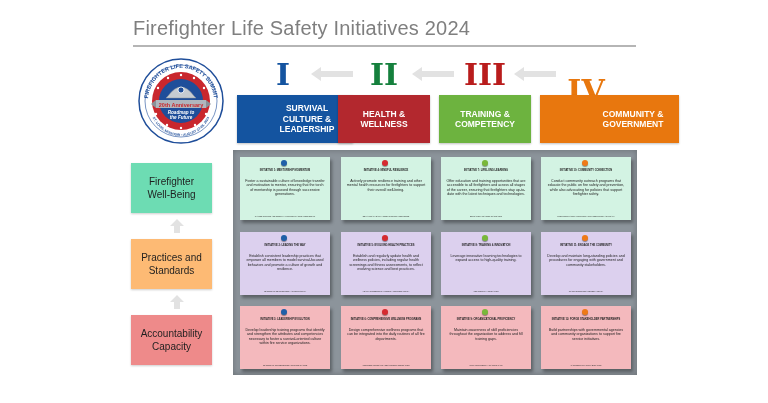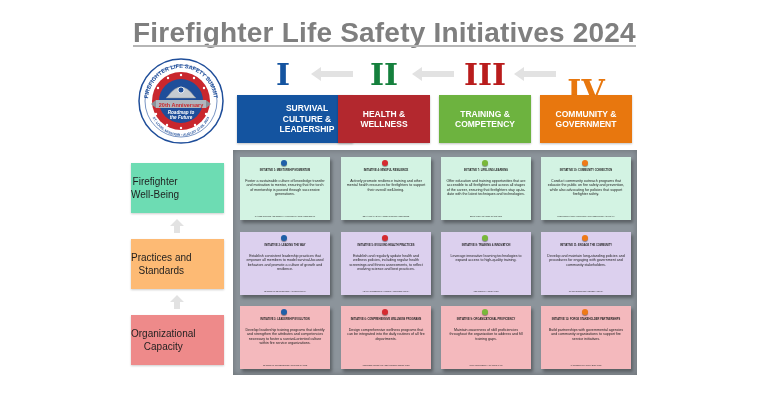--- a/index.html
+++ b/index.html
@@ -1,24 +1,24 @@
 <!DOCTYPE html>
 <html><head>
 <meta charset="utf-8">
 <style>
   html,body{margin:0;padding:0;background:#ffffff;}
   body{width:768px;height:403px;position:relative;overflow:hidden;font-family:"Liberation Sans",sans-serif;}
-  .title{position:absolute;left:133px;top:17px;font-size:28px;font-weight:bold;color:#7f7f7f;letter-spacing:0.2px;white-space:nowrap;}
+  .title{position:absolute;left:133px;top:17px;font-size:20px;font-weight:normal;color:#7f7f7f;letter-spacing:0.2px;white-space:nowrap;}
   .title-rule{position:absolute;left:133px;top:45px;width:503px;height:2px;background:#b5b5b5;}
   .logo{position:absolute;left:138px;top:58px;width:86px;height:86px;}
   .numeral{position:absolute;top:58px;font-family:"DejaVu Serif",serif;font-weight:bold;font-size:30px;text-align:center;width:92px;line-height:34px;}
   .arrow{position:absolute;top:66px;width:42px;height:16px;}
   .pillar{position:absolute;top:95px;width:92px;height:48px;color:#fff;font-weight:bold;font-size:8.5px;line-height:10.5px;text-align:center;display:flex;align-items:center;justify-content:center;box-shadow:0 1px 2px rgba(0,0,0,0.25);}
   .pillar span{display:block;padding:0 6px;white-space:pre-line;}
-  .level{position:absolute;left:131px;width:93px;height:50px;display:flex;align-items:center;text-align:center;font-size:10px;line-height:13px;color:#1f1f1f;box-shadow:0 1px 2px rgba(0,0,0,0.2);}
+  .level{position:absolute;left:131px;width:81px;height:50px;display:flex;align-items:center;justify-content:center;text-align:center;font-size:10px;line-height:13px;color:#1f1f1f;box-shadow:0 1px 2px rgba(0,0,0,0.2);}
   .level span{white-space:pre-line;}
   .up{position:absolute;left:170px;width:14px;height:14px;}
   .panel{position:absolute;left:233px;top:150px;width:404px;height:225px;background:#8c949b;box-shadow:inset 0 0 6px rgba(0,0,0,0.25);}
   .note{position:absolute;width:90px;height:63px;box-shadow:2px 3px 3px rgba(0,0,0,0.35);overflow:hidden;}
   .note .pin{position:absolute;left:41px;top:3px;width:6px;height:6px;border-radius:50%;box-shadow:0 1px 1px rgba(0,0,0,0.4);}
   .note .head{position:absolute;left:4px;right:4px;top:12px;font-size:2.6px;font-weight:bold;text-align:center;line-height:3.2px;color:#222;text-transform:uppercase;}
   .note .body{position:absolute;left:5px;right:5px;top:22px;font-size:3.6px;line-height:4.4px;text-align:center;color:#222;}
   .note .foot{position:absolute;left:6px;right:6px;bottom:3px;font-size:1.8px;text-align:center;color:#333;text-transform:uppercase;border-top:0.3px solid transparent;}
   .row1{top:157px;}
   .row2{top:232px;}
@@ -93,41 +93,41 @@
 LEADERSHIP</span>
   </div>
 <div class="pillar" style="left:338px;background:#b3282e;">
     <span>HEALTH &amp;
 WELLNESS</span>
   </div>
 <div class="pillar" style="left:439px;background:#6db33f;">
     <span>TRAINING &amp;
 COMPETENCY</span>
   </div>
-<div class="pillar" style="left:540px;background:#e8770e;">
+<div class="pillar" style="left:540px;background:#e8770e;padding-left:47px;">
     <span>COMMUNITY &amp;
 GOVERNMENT</span>
   </div>
 
 <div class="level" style="top:163px;background:#6ddcb3;">
     <span>Firefighter
 Well-Being</span>
   </div>
 <svg class="up" style="top:219px;" viewBox="0 0 14 14">
     <polygon points="7,0 14,7 10,7 10,14 4,14 4,7 0,7" fill="#e2e2e2"></polygon>
   </svg>
 <div class="level" style="top:239px;background:#fdba74;">
     <span>Practices and
 Standards</span>
   </div>
 <svg class="up" style="top:295px;" viewBox="0 0 14 14">
     <polygon points="7,0 14,7 10,7 10,14 4,14 4,7 0,7" fill="#e2e2e2"></polygon>
   </svg>
 <div class="level" style="top:315px;background:#ee8a8a;">
-    <span>Organizational
+    <span>Accountability
 Capacity</span>
   </div>
 
 <div class="panel"></div>
 
 <div class="note green row1 col1">
   <div class="pin" style="background:#1f5fa8;"></div>
   <div class="head">Initiative 1: Mentorship Momentum</div>
   <div class="body">Foster a sustainable culture of knowledge transfer and motivation to mentor, ensuring that the torch of mentorship is passed through successive generations.</div>
   <div class="foot">Shared culture and identity | Culture change | Mentorship</div>

